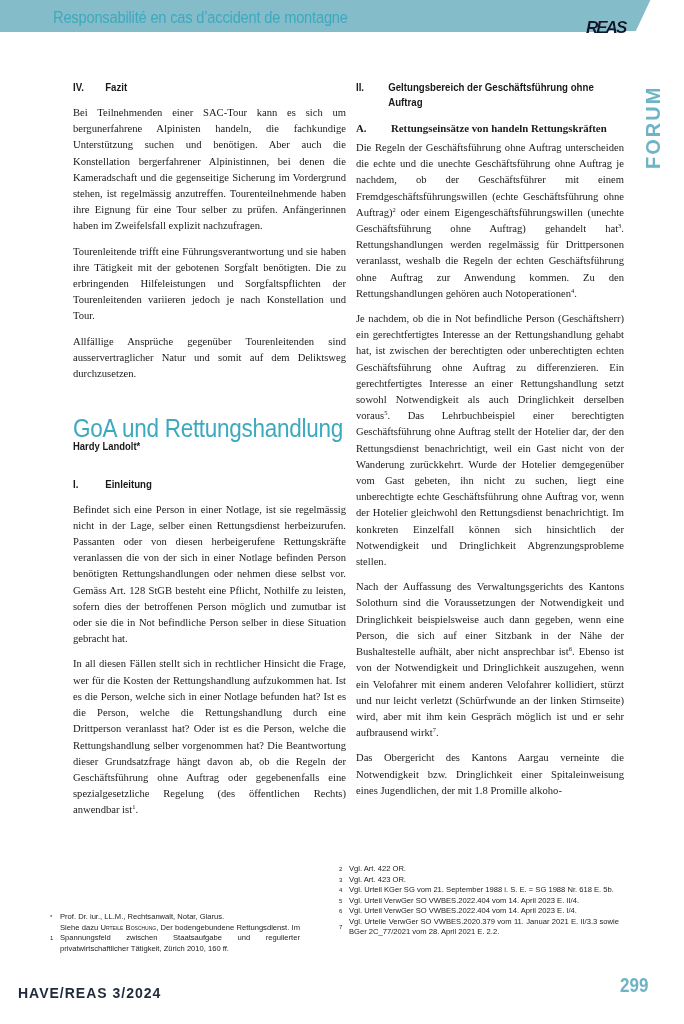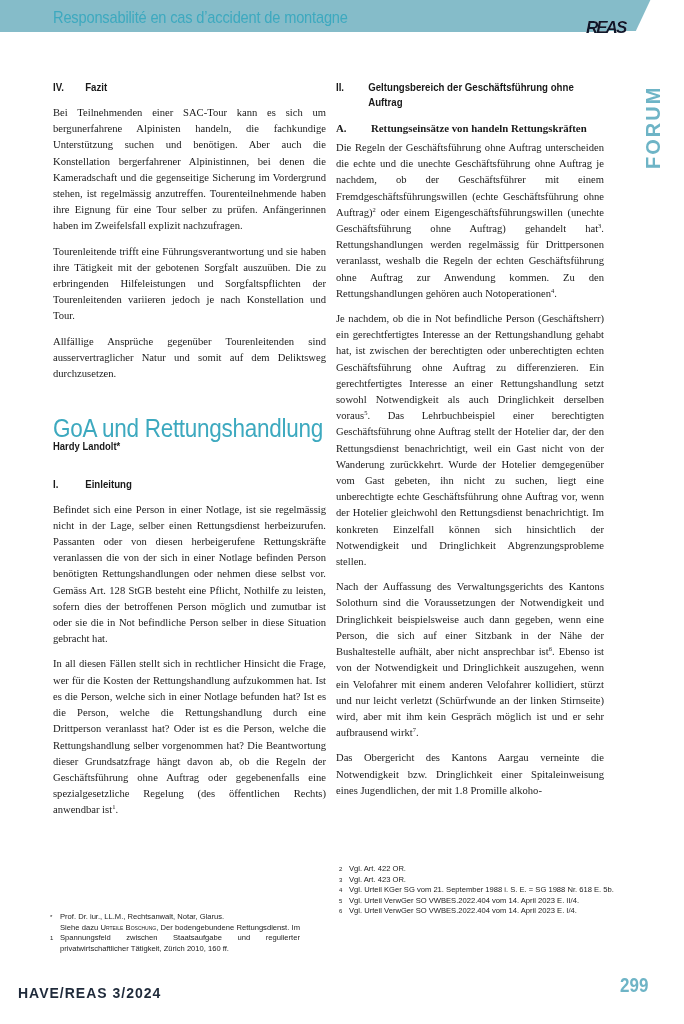--- a/index.html
+++ b/index.html
@@ -29,21 +29,21 @@
     font-size: 17px; color: #0f172a; letter-spacing: -2px;
     text-shadow: 0 0 0 #fff;
     margin-top: 6px;
   }
   .forum {
     position: absolute; left: 642px; top: 84px; width: 26px; height: 86px;
     writing-mode: vertical-rl; transform: rotate(180deg);
     font-family: "Liberation Sans", sans-serif; font-weight: bold; font-size: 20px;
     color: #6eb4c6; letter-spacing: 2px; text-align: center;
   }
-  .col { position: absolute; font-size: 10.6px; line-height: 16.2px; }
+  .col { position: absolute; font-size: 10.6px; line-height: 16.2px; margin-left: 20px; }
   .col-left { left: 53px; top: 80px; width: 273px; }
   .col-right { left: 336px; top: 80px; width: 268px; }
   p { margin: 0 0 9px 0; text-align: justify; hyphens: auto; }
   .h-sec {
     font-family: "Liberation Sans", sans-serif; font-weight: bold; font-size: 10.5px;
     display: flex; line-height: 15px; margin-bottom: 10px;
     transform: scaleX(0.92); transform-origin: left;
   }
   .h-sec .num { width: 35px; flex: none; }
   .h-sub {
@@ -92,21 +92,21 @@
 <div class="logo">REAS</div>
 
 <div class="forum">FORUM</div>
 
 <div class="col col-left">
   <div class="h-sec">
     <span class="num">IV.</span>
     <span>Fazit</span>
   </div>
   <p>Bei Teilnehmenden einer SAC-Tour kann es sich um bergunerfahrene Alpinisten handeln, die fachkundige Unterstützung suchen und benötigen. Aber auch die Konstellation bergerfahrener Alpinistinnen, bei denen die Kameradschaft und die gegenseitige Sicherung im Vordergrund stehen, ist regelmässig anzutreffen. Tourenteilnehmende haben ihre Eignung für eine Tour selber zu prüfen. Anfängerinnen haben im Zweifelsfall explizit nachzufragen.</p>
-  <p>Tourenleitende trifft eine Führungsverantwortung und sie haben ihre Tätigkeit mit der gebotenen Sorgfalt auszuüben. Die zu erbringenden Hilfeleistungen und Sorgfaltspflichten der Tourenleitenden variieren jedoch je nach Konstellation und Tour.</p>
+  <p>Tourenleitende trifft eine Führungsverantwortung und sie haben ihre Tätigkeit mit der gebotenen Sorgfalt benötigten. Die zu erbringenden Hilfeleistungen und Sorgfaltspflichten der Tourenleitenden variieren jedoch je nach Konstellation und Tour.</p>
   <p>Allfällige Ansprüche gegenüber Tourenleitenden sind ausservertraglicher Natur und somit auf dem Deliktsweg durchzusetzen.</p>
 
   <div class="article-title">GoA und Rettungshandlung</div>
   <div class="author">Hardy Landolt*</div>
 
   <div class="h-sec">
     <span class="num">I.</span>
     <span>Einleitung</span>
   </div>
   <p>Befindet sich eine Person in einer Notlage, ist sie regelmässig nicht in der Lage, selber einen Rettungsdienst herbeizurufen. Passanten oder von diesen herbeigerufene Rettungskräfte veranlassen die von der sich in einer Notlage befinden Person benötigten Rettungshandlungen oder nehmen diese selbst vor. Gemäss Art. 128 StGB besteht eine Pflicht, Nothilfe zu leisten, sofern dies der betroffenen Person möglich und zumutbar ist oder sie die in Not befindliche Person selber in diese Situation gebracht hat.</p>
@@ -153,16 +153,20 @@
       <span class="txt">Vgl. Urteil KGer SG vom 21. September 1988 i. S. E. = SG 1988 Nr. 618 E. 5b.</span>
     </div>
   <div class="fn">
       <span class="mark">5</span>
       <span class="txt">Vgl. Urteil VerwGer SO VWBES.2022.404 vom 14. April 2023 E. II/4.</span>
     </div>
   <div class="fn">
       <span class="mark">6</span>
       <span class="txt">Vgl. Urteil VerwGer SO VWBES.2022.404 vom 14. April 2023 E. I/4.</span>
     </div>
+  <div class="fn">
+      <span class="mark">7</span>
+      <span class="txt">Vgl. Urteile VerwGer SO VWBES.2020.379 vom 11. Januar 2021 E. II/3.3 sowie BGer 2C_77/2021 vom 28. April 2021 E. 2.2.</span>
+    </div>
 </div>
 
 <div class="footer-left">HAVE/REAS 3/2024</div>
 <div class="footer-page">299</div>
 
 </body></html>

